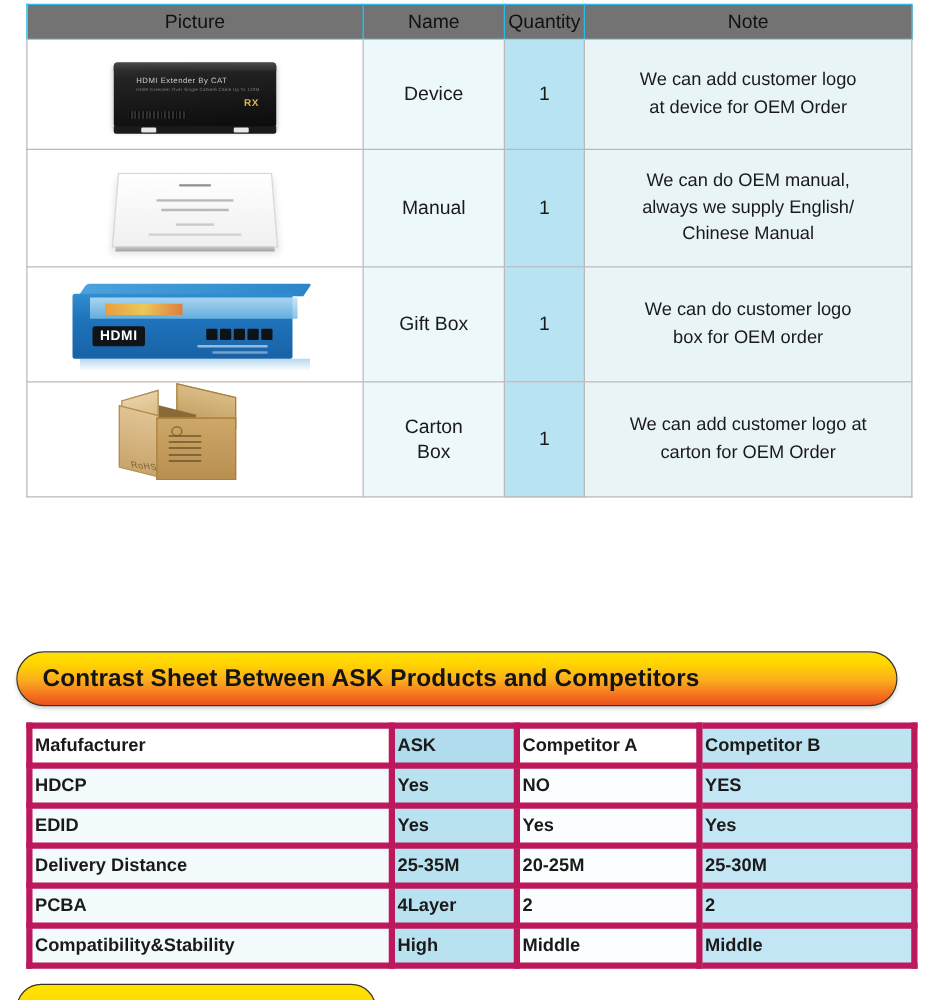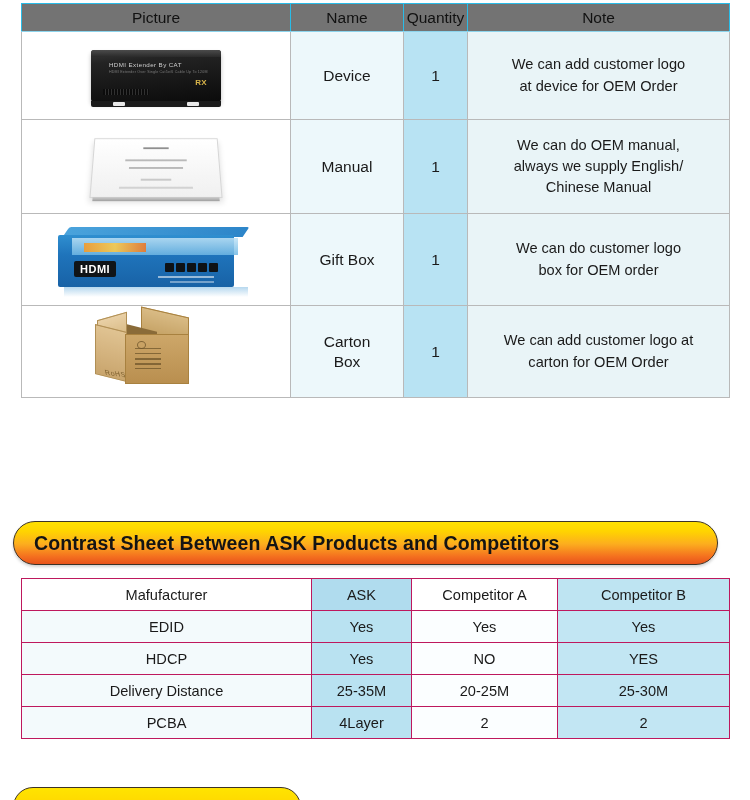--- a/index.html
+++ b/index.html
@@ -281,26 +281,26 @@
 
   
   .contrast-table {
     position: absolute;
     left: 21px; top: 578px;
     width: 708px;
     border-collapse: collapse;
     table-layout: fixed;
   }
   .contrast-table th, .contrast-table td {
-    border: 1px solid #be185d;
+    border: 5px solid #be185d;
     height: 32px;
-    text-align: center;
+    text-align: left;
     vertical-align: middle;
     font-size: 14.6px;
-    font-weight: normal;
+    font-weight: bold;
     padding: 0 2px;
   }
   .c-col-man  { width: 290px; }
   .c-col-ask  { width: 100px; }
   .c-col-a    { width: 146px; }
   .c-col-b    { width: 172px; }
 
   .ct-man  { background: #f3fafc; }
   .ct-ask  { background: #b9e2f1; }
   .ct-a    { background: #fbfeff; }
@@ -449,39 +449,45 @@
   <thead>
     <tr class="ct-head">
       <th class="ct-man">Mafufacturer</th>
       <th class="ct-ask">ASK</th>
       <th class="ct-a">Competitor  A</th>
       <th class="ct-b">Competitor  B</th>
     </tr>
   </thead>
   <tbody>
     <tr>
+      <td class="ct-man">HDCP</td>
+      <td class="ct-ask">Yes</td>
+      <td class="ct-a">NO</td>
+      <td class="ct-b">YES</td>
+    </tr>
+    <tr>
       <td class="ct-man">EDID</td>
       <td class="ct-ask">Yes</td>
       <td class="ct-a">Yes</td>
       <td class="ct-b">Yes</td>
     </tr>
     <tr>
-      <td class="ct-man">HDCP</td>
-      <td class="ct-ask">Yes</td>
-      <td class="ct-a">NO</td>
-      <td class="ct-b">YES</td>
-    </tr>
-    <tr>
       <td class="ct-man">Delivery  Distance</td>
       <td class="ct-ask">25-35M</td>
       <td class="ct-a">20-25M</td>
       <td class="ct-b">25-30M</td>
     </tr>
     <tr>
       <td class="ct-man">PCBA</td>
       <td class="ct-ask">4Layer</td>
       <td class="ct-a">2</td>
       <td class="ct-b">2</td>
     </tr>
+    <tr>
+      <td class="ct-man">Compatibility&amp;Stability</td>
+      <td class="ct-ask">High</td>
+      <td class="ct-a">Middle</td>
+      <td class="ct-b">Middle</td>
+    </tr>
   </tbody>
 </table>
 
 <div class="banner-bottom"></div>
 
 </body></html>

